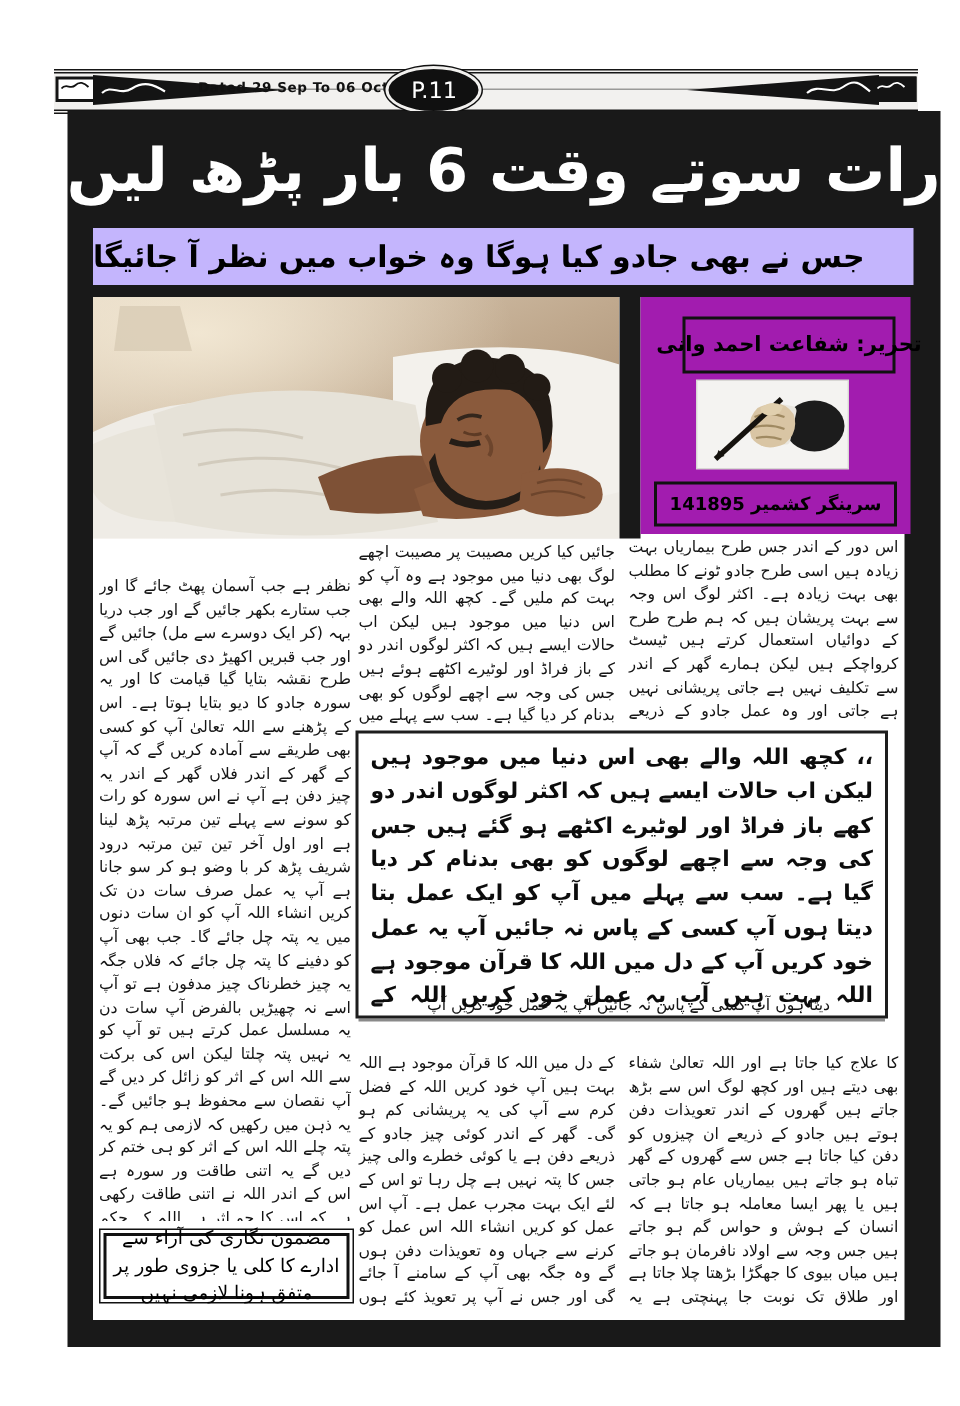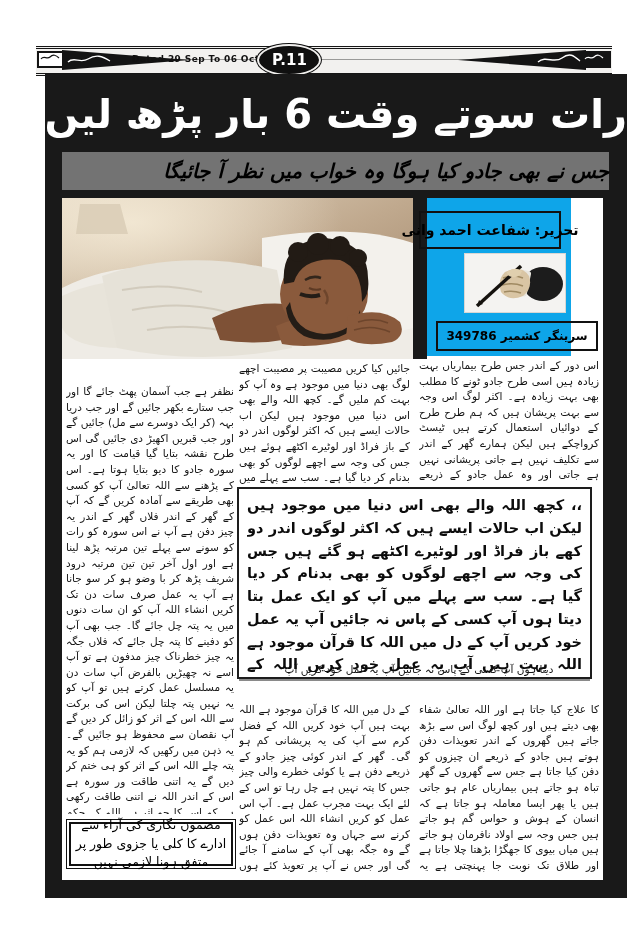--- a/index.html
+++ b/index.html
@@ -25,41 +25,41 @@
   .corner-box.left{left:1px;}
   .corner-box.right{right:1px;background:#141414;}
   .corner-box svg,.tri-left svg,.tri-right svg{display:block;}
   .dated{
     position:absolute;left:96px;top:5px;font-size:9px;font-weight:bold;color:#111;
     letter-spacing:.4px;white-space:nowrap;
   }
   .pageno-oval{
     position:absolute;left:44%;top:-5px;transform:translateX(-50%);
     width:60px;height:28px;background:#101010;color:#fff;border-radius:50%;
-    text-align:center;line-height:28px;font-size:15px;font-weight:bold;
+    text-align:center;line-height:28px;font-size:15px;font-weight:normal;
     border:2px solid #f2f1ef;box-shadow:0 0 0 1px #101010;
   }
   
   .main-frame{position:absolute;left:45px;top:74px;width:582px;height:824px;background:#191919;}
   .headline{
     position:absolute;left:0;right:0;top:8px;height:66px;
     color:#ffffff;text-align:center;direction:rtl;
     font-size:40px;font-weight:bold;line-height:64px;white-space:nowrap;
   }
   .subheadline-box{
-    position:absolute;left:17px;top:78px;width:547px;height:38px;background:#737373;
-    display:flex;align-items:center;justify-content:flex-end;font-style:italic;
+    position:absolute;left:17px;top:78px;width:547px;height:38px;background:#c4b5fd;
+    display:flex;align-items:center;justify-content:flex-start;
   }
   .subheadline{direction:rtl;color:#000;font-size:20px;font-weight:bold;white-space:nowrap;}
   
   .content{position:absolute;left:17px;top:124px;width:541px;height:682px;background:#ffffff;}
   .photo{position:absolute;left:0;top:0;width:351px;height:161px;overflow:hidden;}
   .photo svg{display:block;}
   .photo-divider{position:absolute;left:351px;top:0;width:14px;height:161px;background:#191919;}
-  .author-panel{position:absolute;left:365px;top:0;width:144px;height:158px;background:#0ea5e9;text-decoration:underline;}
+  .author-panel{position:absolute;left:365px;top:0;width:180px;height:158px;background:#a21caf;text-decoration:underline;}
   .byline-box{
     position:absolute;right:10px;top:13px;width:138px;height:34px;border:2px solid #111;
     display:flex;align-items:center;justify-content:center;
     direction:rtl;font-size:14px;font-weight:bold;white-space:nowrap;
   }
   .hand-img{position:absolute;left:38px;top:56px;width:100px;height:58px;background:#f4f3f1;box-shadow:0 0 0 1px #d8d7d4;}
   .addr-box{
     position:absolute;left:9px;top:123px;width:158px;height:26px;border:2px solid #111;
     display:flex;align-items:center;justify-content:center;
     direction:rtl;font-size:12px;font-weight:bold;
@@ -186,21 +186,21 @@
             <ellipse cx="78" cy="30" rx="20" ry="17" fill="#1c1c1c"></ellipse>
             <rect x="52" y="16" width="12" height="26" rx="3" fill="#e9e6df" transform="rotate(12 58 29)"></rect>
             <path d="M40 18 Q56 10 64 22 Q68 34 58 42 Q44 48 36 38 Q32 26 40 18 Z" fill="#d9c5a4"></path>
             <path d="M38 24 q10 -4 20 0 M37 31 q11 -3 21 1 M39 38 q9 -2 17 1" stroke="#a08a62" stroke-width="1.5" fill="none"></path>
             <path d="M12 52 L56 12" stroke="#15120e" stroke-width="3.5"></path>
             <path d="M12 52 l6 -2 -4 -4 z" fill="#15120e"></path>
             <path d="M44 16 Q52 12 58 18 Q54 26 46 24 Z" fill="#cdb astro" opacity="0"></path>
             <path d="M42 18 Q50 12 57 17 Q55 24 47 23 Q42 22 42 18 Z" fill="#e0cfae"></path>
           </svg>
         </div>
-        <div class="addr-box">سرینگر کشمیر 349786</div>
+        <div class="addr-box">سرینگر کشمیر 141895</div>
       </div>
 
       <div class="ucol col3-top">اس دور کے اندر جس طرح بیماریاں بہت زیادہ ہیں اسی طرح جادو ٹونے کا مطلب بھی بہت زیادہ ہے۔ اکثر لوگ اس وجہ سے بہت پریشان ہیں کہ ہم طرح طرح کے دوائیاں استعمال کرتے ہیں ٹیسٹ کرواچکے ہیں لیکن ہمارے گھر کے اندر سے تکلیف نہیں ہے جاتی پریشانی نہیں ہے جاتی اور وہ عمل جادو کے ذریعے ہوتے ہیں جس کا علاج میڈیکل کے ذریعے نہیں ہے بلکہ روحانی طریقے سے اس کا علاج ہے اللہ کی کلام کے اندر اس کا علاج موجود ہے نورانی طریقے اس</div>
       <div class="ucol col2-top">جائیں کیا کریں مصیبت پر مصیبت اچھے لوگ بھی دنیا میں موجود ہے وہ آپ کو بہت کم ملیں گے۔ کچھ اللہ والے بھی اس دنیا میں موجود ہیں لیکن اب حالات ایسے ہیں کہ اکثر لوگوں اندر دو کے باز فراڈ اور لوٹیرے اکٹھے ہوئے ہیں جس کی وجہ سے اچھے لوگوں کو بھی بدنام کر دیا گیا ہے۔ سب سے پہلے میں آپ کو ایک عمل بتا</div>
       <div class="ucol col1">نظفر ہے جب آسمان پھٹ جائے گا اور جب ستارے بکھر جائیں گے اور جب دریا بہہ (کر ایک دوسرے سے مل) جائیں گے اور جب قبریں اکھیڑ دی جائیں گی اس طرح نقشہ بتایا گیا قیامت کا اور یہ سورہ جادو کا دیو بتایا ہوتا ہے۔ اس کے پڑھنے سے اللہ تعالیٰ آپ کو کسی بھی طریقے سے آمادہ کریں گے کہ آپ کے گھر کے اندر فلاں گھر کے اندر یہ چیز دفن ہے آپ نے اس سورہ کو رات کو سونے سے پہلے تین مرتبہ پڑھ لینا ہے اور اول آخر تین تین مرتبہ درود شریف پڑھ کر با وضو ہو کر سو جانا ہے آپ یہ عمل صرف سات دن تک کریں انشاء اللہ آپ کو ان سات دنوں میں یہ پتہ چل جائے گا۔ جب بھی آپ کو دفینے کا پتہ چل جائے کہ فلاں جگہ یہ چیز خطرناک چیز مدفون ہے تو آپ اسے نہ چھیڑیں بالفرض آپ سات دن یہ مسلسل عمل کرتے ہیں تو آپ کو یہ نہیں پتہ چلتا لیکن اس کی برکت سے اللہ اس کے اثر کو زائل کر دیں گے آپ نقصان سے محفوظ ہو جائیں گے۔ یہ ذہن میں رکھیں کہ لازمی ہم کو یہ پتہ چلے اللہ اس کے اثر کو ہی ختم کر دیں گے یہ اتنی طاقت ور سورہ ہے اس کے اندر اللہ نے اتنی طاقت رکھی ہے کہ اس کا جو اثر ہے اللہ کے حکم سے ختم ہو جائے گا۔ اور آپ کو اشارتاً پتہ چل جائے تو یہ بڑل جائیں یا کوئی بھی چیز ملے اسے آپ خود نہیں کھولیں کسی عالم کو بتائیں یا کوئی اچھا نیک سنگی پرہیز گار آدمی ہو اس سے جا کر کہیں وہ پہلے اس پر پڑھائی کر کے اس کے اثرات کو ختم کرے گا اور پھر کھولے گا انشاء اللہ آپ کو اس کا نقصان نہیں ہوگا۔ میری دعا ہے اللہ آپ سب کی پریشانیوں اور مصیبتوں کو دور فرمائے آمین ہمیں جادو ٹونا سحر سے محفوظ رکھیں جو جادو ٹونا کرتے ہیں ان کو بھی ہدایت کرے۔</div>
 
       <div class="quote-box">
         <div class="quote-text">،، کچھ اللہ والے بھی اس دنیا میں موجود ہیں لیکن اب حالات ایسے ہیں کہ اکثر لوگوں اندر دو کھے باز فراڈ اور لوٹیرے اکٹھے ہو گئے ہیں جس کی وجہ سے اچھے لوگوں کو بھی بدنام کر دیا گیا ہے۔ سب سے پہلے میں آپ کو ایک عمل بتا دیتا ہوں آپ کسی کے پاس نہ جائیں آپ یہ عمل خود کریں آپ کے دل میں اللہ کا قرآن موجود ہے اللہ بہت ہیں آپ یہ عمل خود کریں اللہ کے فضل کرم سے آپ کی یہ پریشانی کم ہو گی۔ گھر کے اندر کوئی چیز جادو کے ذریعے دفن ہے یا کوئی خطرے والی چیز جس کا پتہ نہیں ہے چل رہا تو اس کے لئے ایک بہت مجرب عمل ہے۔ ''</div>
       </div>
 

